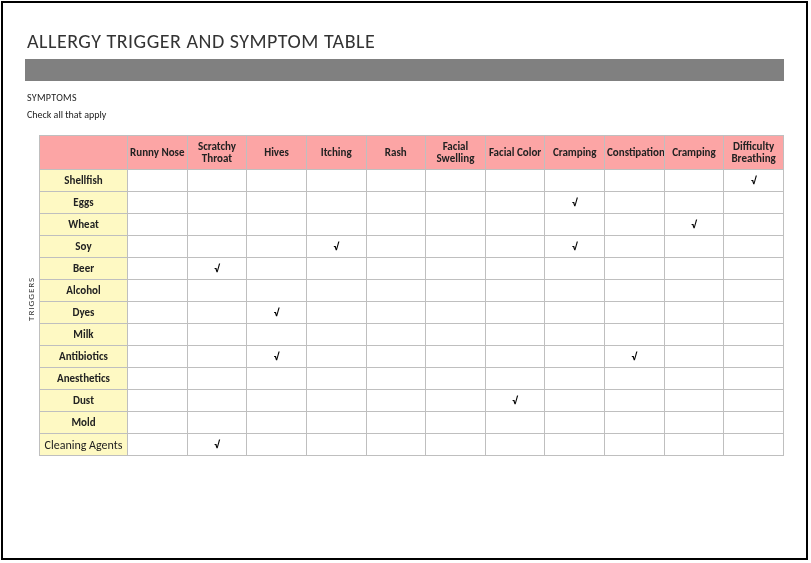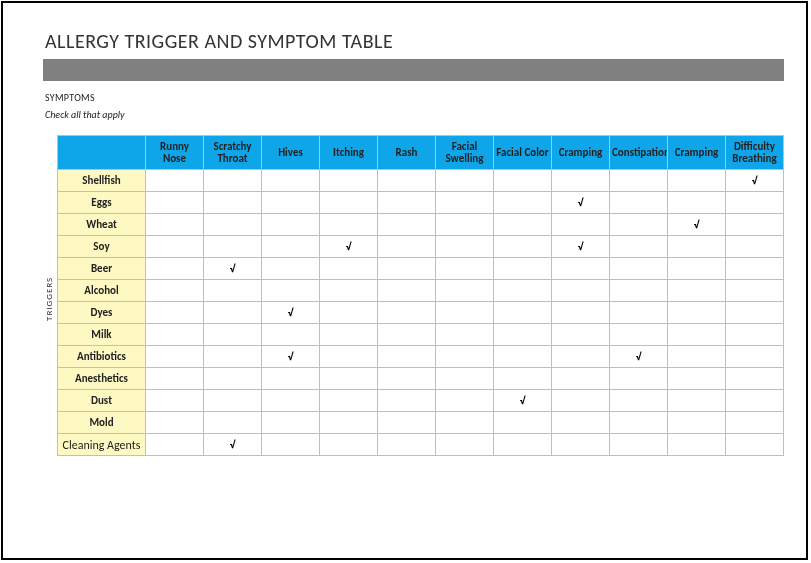--- a/index.html
+++ b/index.html
@@ -9,21 +9,21 @@
     background: #fff;
     font-family: "Calibri", "Segoe UI", Arial, sans-serif;
     width: 811px;
     height: 563px;
   }
   .page {
     border: 2px solid #000;
     width: 807px;
     height: 559px;
     margin: 1px;
-    padding: 26px 22px 12px 40px;
+    padding: 26px 22px 12px 22px;
   }
   .title {
     font-size: 20px;
     letter-spacing: 0.5px;
     color: #333;
     margin: 0 0 6px 2px;
     font-weight: 400;
   }
   .bar {
     background: #808080;
@@ -33,38 +33,37 @@
   .section-label {
     font-size: 10px;
     margin: 10px 0 4px 2px;
     letter-spacing: 0.3px;
     color: #222;
   }
   .instruction {
     font-size: 10px;
     margin: 0 0 14px 2px;
     color: #222;
-    font-style: italic;
   }
   table.allergy {
     border-collapse: collapse;
     width: 100%;
     table-layout: fixed;
   }
   table.allergy th, table.allergy td {
     border: 1px solid #bfbfbf;
     font-size: 11px;
     padding: 3px 2px;
     vertical-align: middle;
     text-align: center;
     height: 22px;
     overflow: hidden;
   }
   table.allergy th {
-    background: #0ea5e9;
+    background: #fca5a5;
     font-weight: 700;
     color: #222;
     line-height: 1.05;
     height: 34px;
   }
   th.corner {
     background: #d9d9d9;
     width: 88px;
   }
   th.rowhead, td.rowhead {

